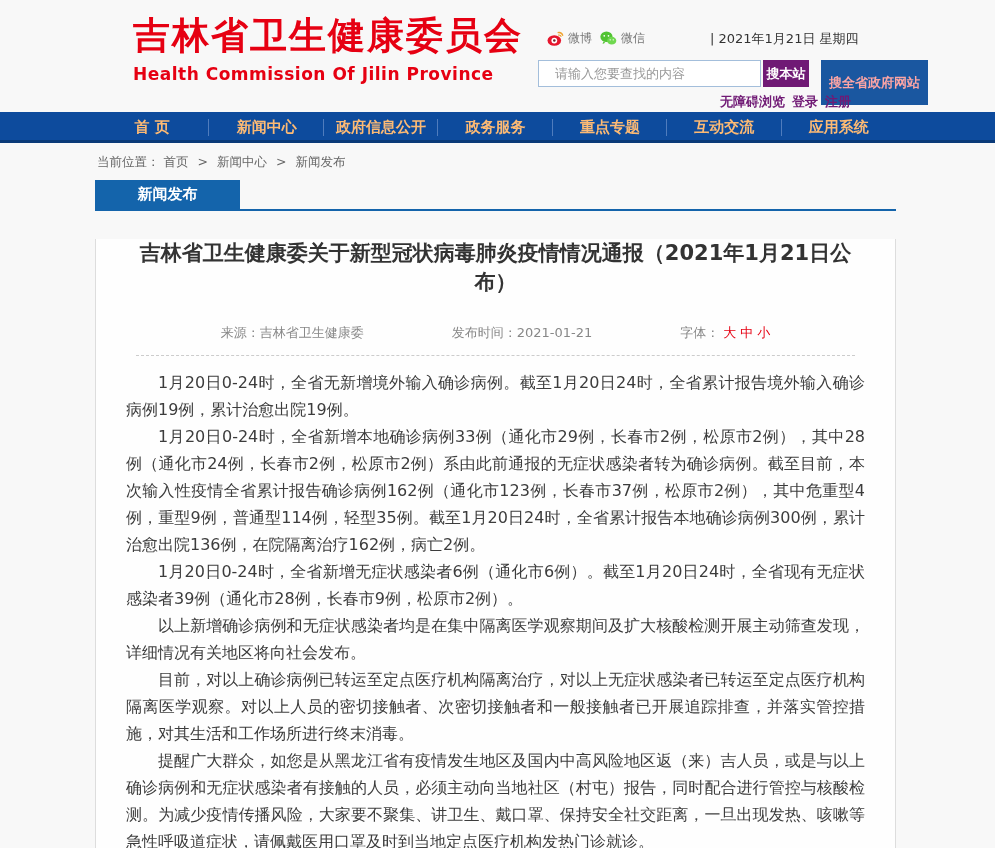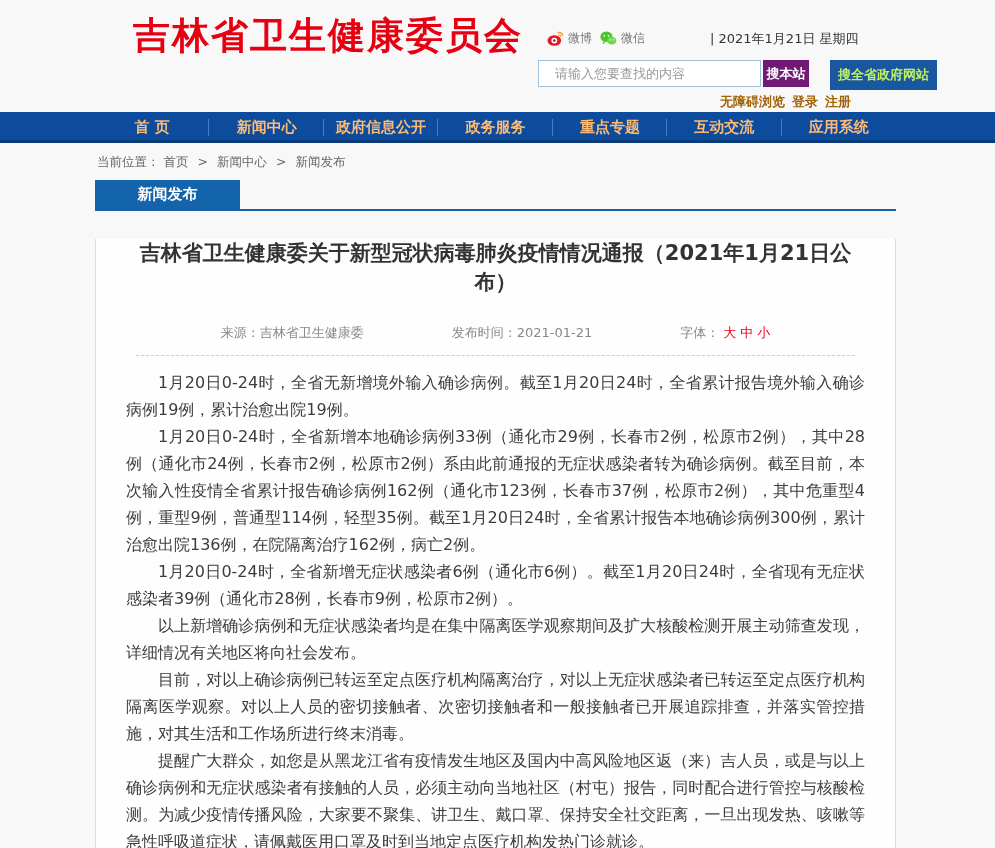--- a/index.html
+++ b/index.html
@@ -17,23 +17,23 @@
   .social-item { display: flex; align-items: flex-end; gap: 4px; cursor: pointer; }
   .social-item .label { font-size: 12px; color: #777; }
   .icon16 { width: 17px; height: 17px; display: inline-block; }
 
   .header-date { position: absolute; left: 710px; top: 30px; font-size: 13px; color: #333; }
 
   .search-row { position: absolute; left: 538px; top: 60px; display: flex; align-items: stretch; }
   .search-input { width: 223px; height: 27px; border: 1px solid #a3bedb; background: #fff; font-size: 13px; color: #444; padding: 0 16px; outline: none; font-family: inherit; }
   .search-input::placeholder { color: #9a9a9a; }
   .btn-search-site { width: 46px; height: 27px; margin-left: 2px; background: #701a75; color: #fff; border: none; font-size: 13px; font-weight: bold; cursor: pointer; font-family: inherit; }
-  .btn-search-gov { height: 30px; margin-left: 21px; background: #1a57a0; color: #bef264; border: none; font-size: 13px; font-weight: bold; padding: 0 8px; cursor: pointer; font-family: inherit; }
+  .btn-search-gov { height: 45px; margin-left: 12px; background: #1a57a0; color: #fca5a5; border: none; font-size: 13px; font-weight: bold; padding: 0 8px; cursor: pointer; font-family: inherit; }
 
-  .aux-links { position: absolute; left: 720px; top: 93px; display: flex; gap: 7px; font-size: 13px; color: #a16207; font-weight: bold; }
+  .aux-links { position: absolute; left: 720px; top: 93px; display: flex; gap: 7px; font-size: 13px; color: #701a75; font-weight: bold; }
   .aux-links span { cursor: pointer; }
 
   
   .nav { height: 31px; background: #0d4b9d; border-bottom: 3px solid #0a3a78; }
   .nav-inner { margin-left: 95px; width: 801px; height: 31px; display: flex; }
   .nav-item { flex: 1; display: flex; align-items: center; justify-content: center; color: #fdba74; font-size: 15px; font-weight: bold; cursor: pointer; position: relative; }
   .nav-item:not(:last-child)::after { content: ""; position: absolute; right: 0; top: 7px; height: 17px; width: 1px; background: #4f7cbd; }
 
   
   .breadcrumb { margin-left: 97px; padding-top: 11px; height: 27px; font-size: 12.5px; color: #666; }
@@ -56,20 +56,21 @@
   .article-body p { text-indent: 2em; margin: 0; }
 </style>
 </head>
 <body>
 
 <div class="page">
 
   <div class="header">
     <div class="logo">
       <div class="logo-title">吉林省卫生健康委员会</div>
+      <div class="logo-sub">Health Commission Of Jilin Province</div>
     </div>
 
     <div class="social">
       <div class="social-item">
         <span class="icon16">
           <svg viewBox="0 0 20 20" width="17" height="17">
             <path d="M12.5 3.2 q4.8 -1.2 6.2 3.6" stroke="#f0a32f" stroke-width="1.5" fill="none"></path>
             <path d="M13 6 q3 -0.7 3.8 2.2" stroke="#f0a32f" stroke-width="1.3" fill="none"></path>
             <ellipse cx="8.6" cy="12.4" rx="8" ry="6.2" fill="#e6162d"></ellipse>
             <circle cx="8.6" cy="12.4" r="3.4" fill="#fff"></circle>

